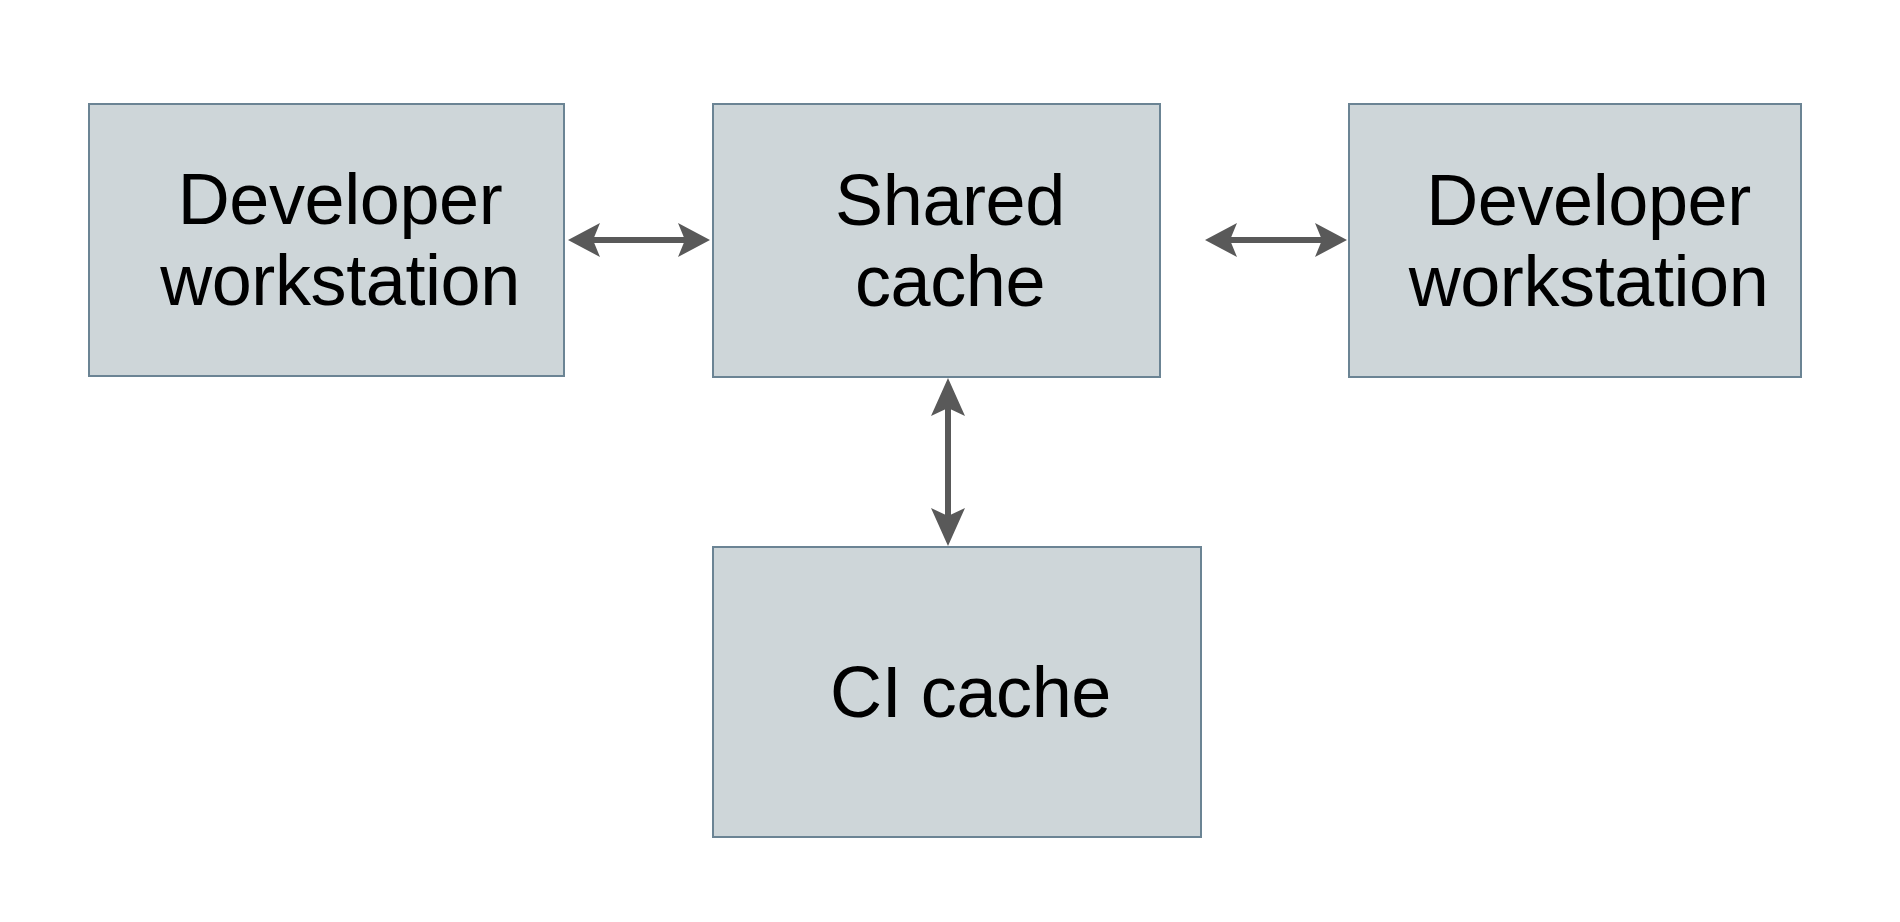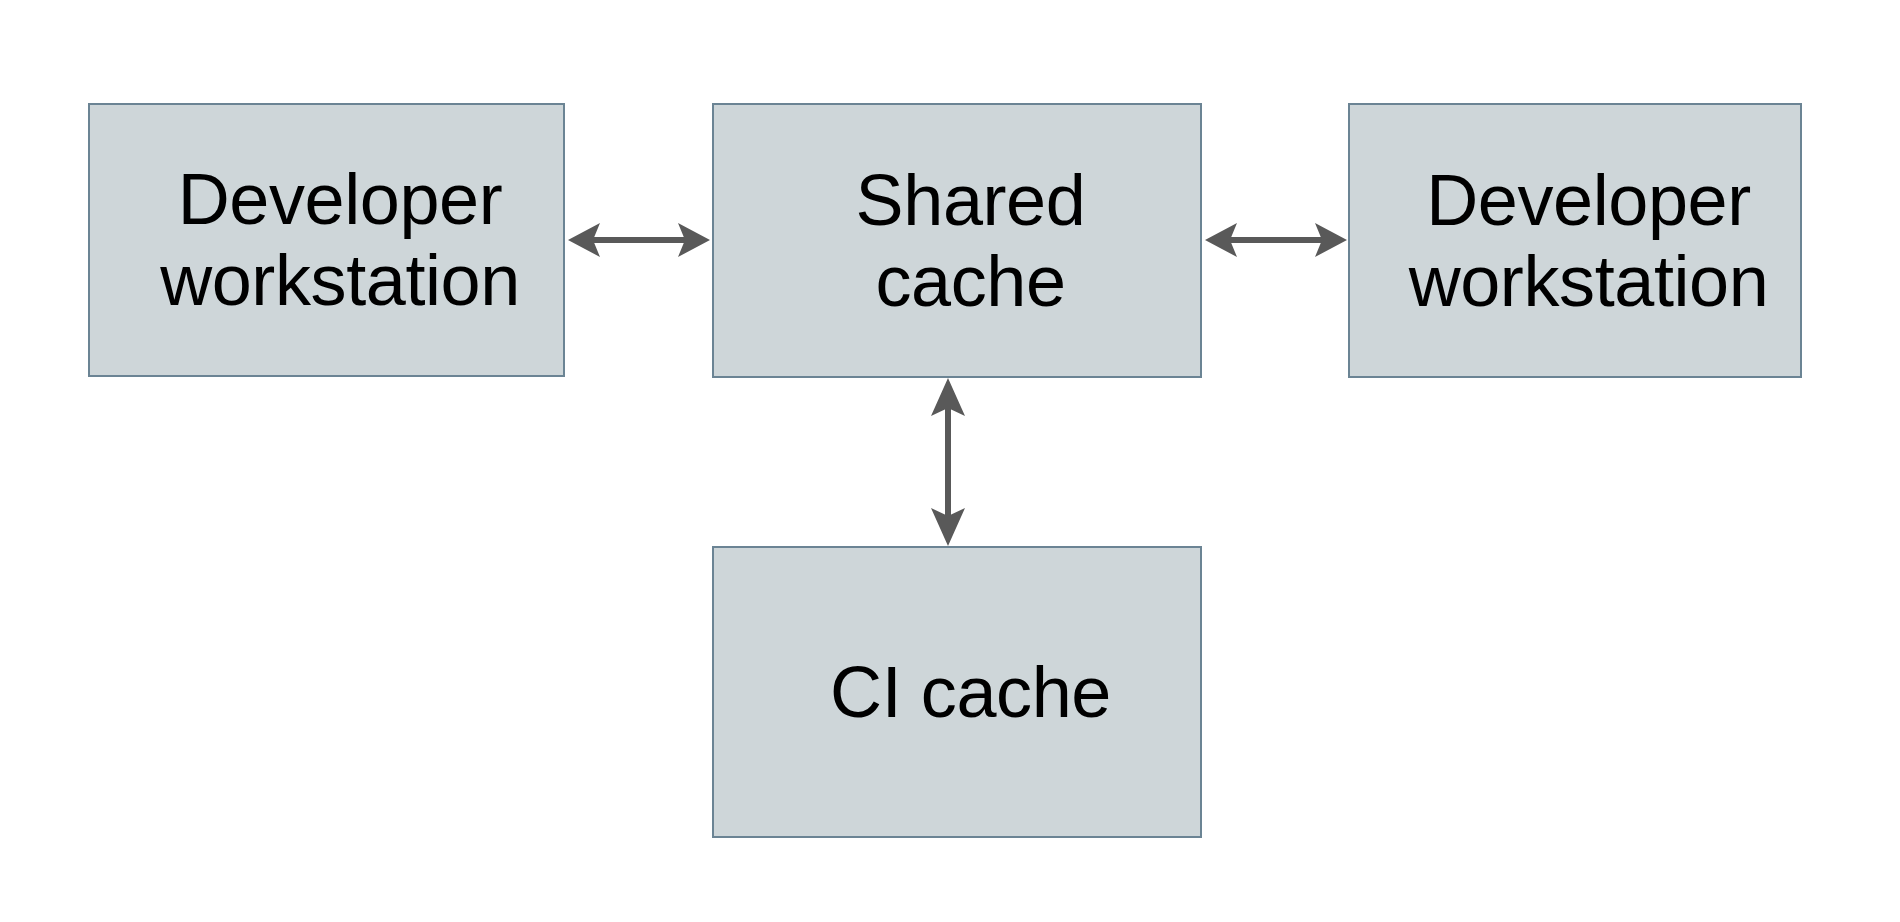--- a/index.html
+++ b/index.html
@@ -36,21 +36,21 @@
     font-size: 72px;
     line-height: 1.12;
     color: #000000;
     font-weight: 400;
     letter-spacing: -0.4px;
     white-space: pre-line;
     padding: 0 6px;
     margin-left: 27px;
   }
   #node-dev-left  { left: 88px;   top: 103px; width: 477px; height: 274px; }
-  #node-shared    { left: 712px;  top: 103px; width: 490px; height: 275px; }
+  #node-shared    { left: 712px;  top: 103px; width: 449px; height: 275px; }
   #node-dev-right { left: 1348px; top: 103px; width: 454px; height: 275px; }
   #node-ci        { left: 712px;  top: 546px; width: 490px; height: 292px; }
 
   .connector {
     position: absolute;
     overflow: visible;
   }
   #conn-left-shared  { left: 560px;  top: 214px; width: 158px; height: 52px; }
   #conn-shared-right { left: 1197px; top: 214px; width: 158px; height: 52px; }
   #conn-shared-ci    { left: 922px;  top: 372px; width: 52px;  height: 180px; }

